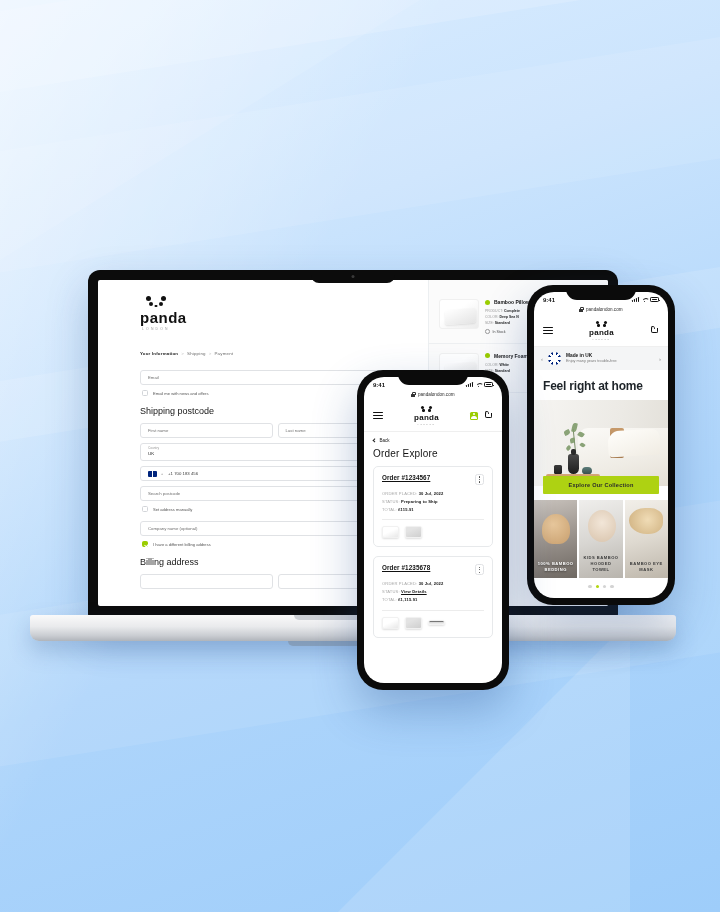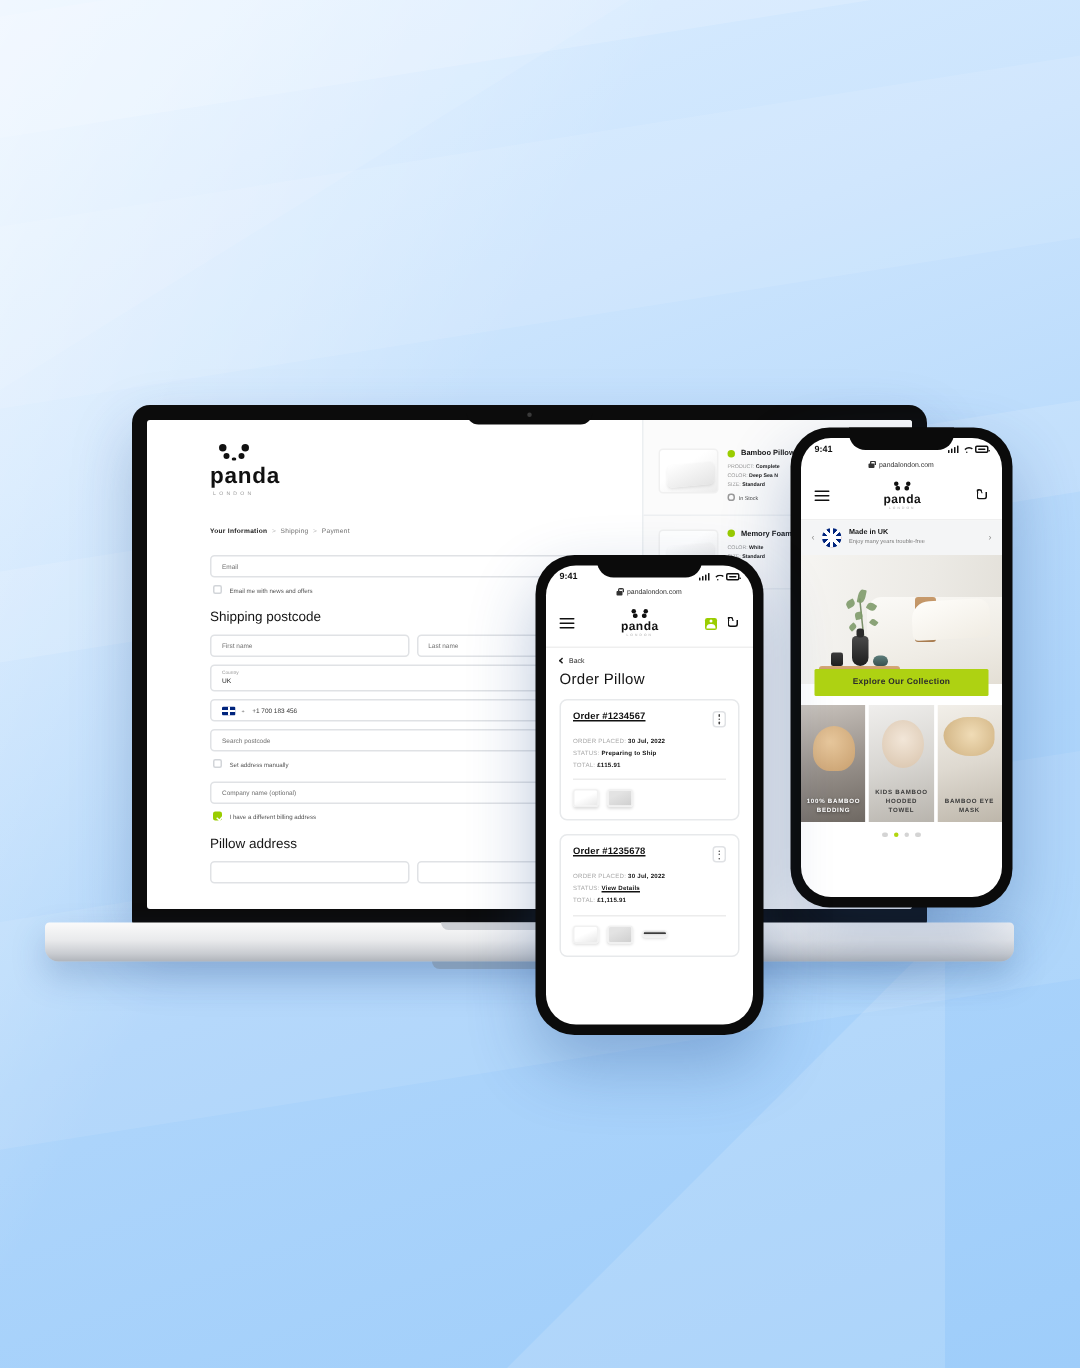--- a/index.html
+++ b/index.html
@@ -379,21 +379,21 @@
           </div>
 
           <div class="fld">
             <span>Company name (optional)</span>
           </div>
           <div class="chk">
             <span class="box on"></span>
             <span>I have a different billing address</span>
           </div>
 
-          <div class="sub-title">Pillow address</div>
+          <div class="sub-title">Billing address</div>
           <div class="row2">
             <div class="fld"></div>
             <div class="fld"></div>
           </div>
         </div>
 
         <div class="lp-right">
           <div class="ci">
             <div class="thumb"></div>
             <div class="meta">
@@ -492,20 +492,21 @@
     <div class="uk-banner">
       <span class="arr">‹</span>
       <span class="ukflag"></span>
       <span class="txt">
         <span class="t1" style="display:block">Made in UK</span>
         <span class="t2" style="display:block">Enjoy many years trouble-free</span>
       </span>
       <span class="arr">›</span>
     </div>
 
+    <div class="hero-title">Feel right at home</div>
     <div class="hero-img">
       <span class="wall"></span>
       <span class="bed"></span>
       <span class="headbrd"></span>
       <span class="pillow"></span>
       <span class="table"></span>
       <span class="leg"></span>
       <span class="stem"></span>
       <span class="plant">
           <i></i>
@@ -586,21 +587,21 @@
             <span class="handle"></span>
             <span class="basket"></span>
           </span>
       </span>
     </div>
 
     <div class="backrow">
       <span class="chev-l"></span>
       <span>Back</span>
     </div>
-    <div class="ph-title">Order Pillow</div>
+    <div class="ph-title">Order Explore</div>
 
     <div class="ocard">
       <div class="ohead">
         <span class="onum">Order #1234567</span>
         <span class="kebab">
             <i></i>
             <i></i>
             <i></i>
           </span>
       </div>

